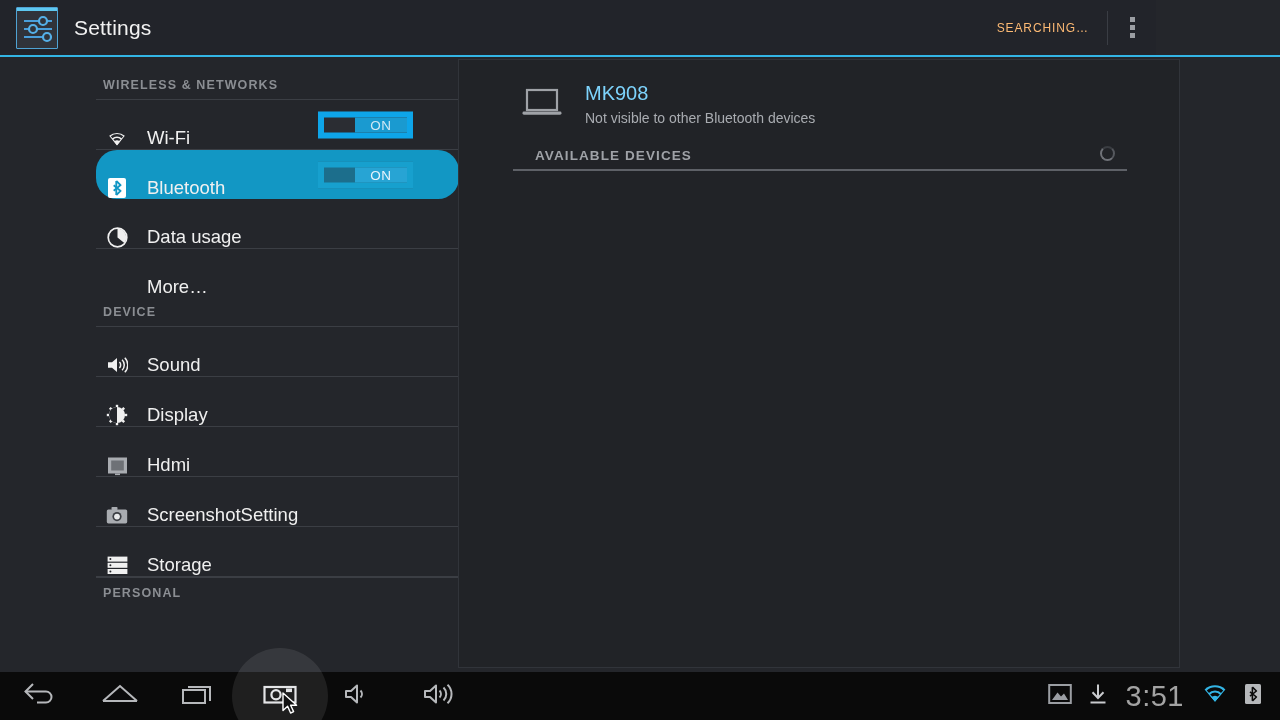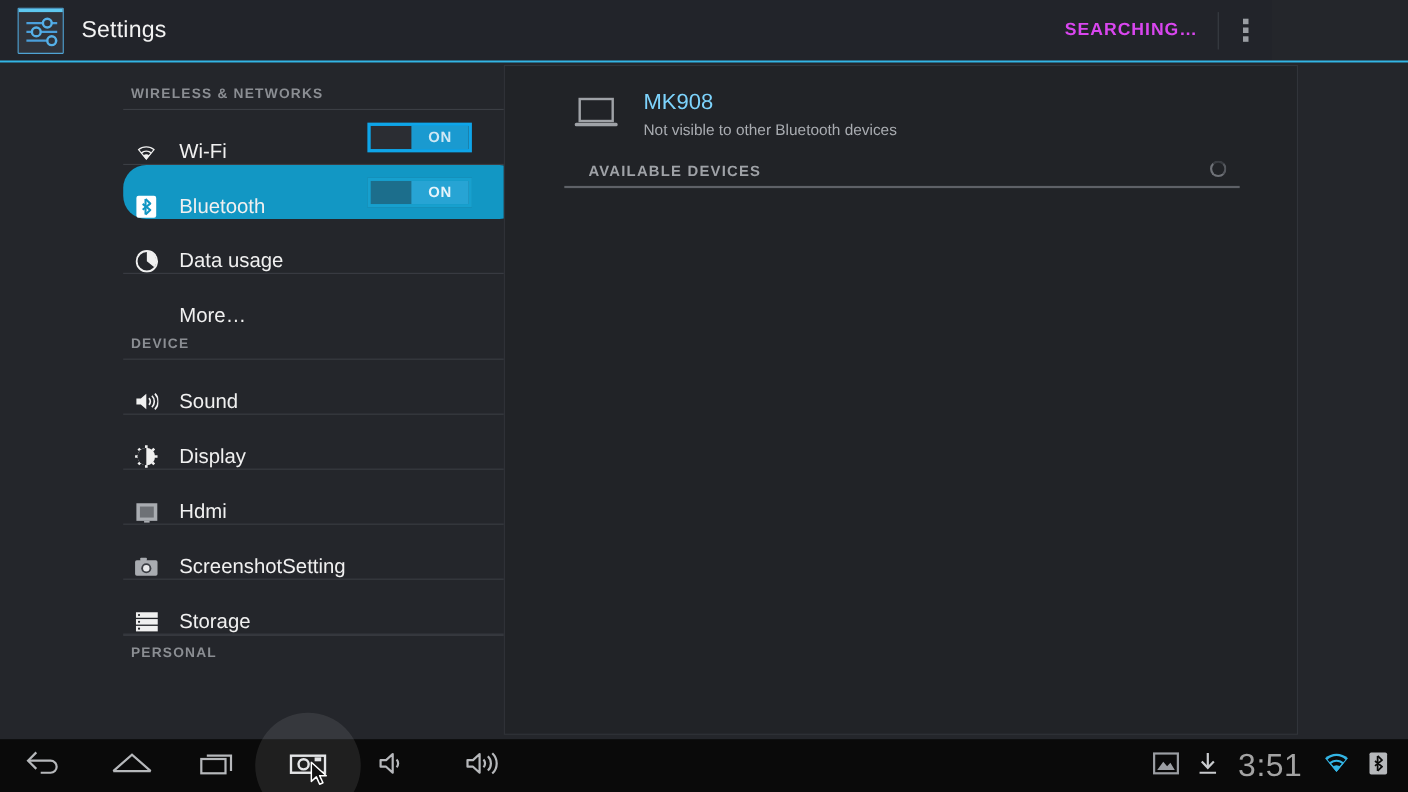--- a/index.html
+++ b/index.html
@@ -45,24 +45,24 @@
     margin-left: 16px;
     color: #f2f2f2;
     font-size: 21px;
     letter-spacing: .2px;
   }
   .actionbar-right {
     margin-left: auto;
     display: flex; align-items: center; height: 55px;
   }
   .searching-label {
-    color: #d946ef;
-    font-size: 16px;
+    color: #fdba74;
+    font-size: 12px;
     letter-spacing: .9px;
-    font-weight: bold;
+    font-weight: normal;
     padding-right: 18px;
   }
   .ab-divider { width: 1px; height: 34px; background: #3a3d44; }
   .overflow-btn {
     width: 48px; height: 55px;
     display: flex; flex-direction: column;
     align-items: center; justify-content: center;
     gap: 3px;
   }
   .overflow-btn i {
@@ -71,21 +71,21 @@
 
   
   .body-area {
     position: absolute; left: 0; top: 57px;
     width: 1280px; height: 615px;
     background: #24262b;
   }
 
   
   .sidebar {
-    position: absolute; left: 16px; top: 0;
+    position: absolute; left: 0; top: 0;
     width: 459px; height: 648px;
     overflow: hidden;
   }
   .section-header {
     color: #8b8e93;
     font-size: 12.5px;
     font-weight: bold;
     letter-spacing: 1.1px;
     padding: 0 0 7px 103px;
     display: flex; align-items: flex-end;
@@ -110,24 +110,23 @@
   .row .label {
     margin-left: 19px;
     color: #f0f0f0;
     font-size: 18.5px;
   }
   .row.noicon .label { margin-left: 51px; }
   .toggle {
     position: absolute; right: 46px; top: 50%;
     transform: translateY(-50%);
     width: 95px; height: 27px;
-    border: 3px solid #0ea5e9;
+    border: 6px solid #0ea5e9;
     background: #2b2d33;
     display: flex;
-    font-weight: bold;
   }
   .row.selected .toggle { border-color: #17a0ce; background: #1c6e8c; }
   .toggle .track { flex: 1; }
   .toggle .thumb {
     width: 52px;
     background: #1a9ad0;
     display: flex; align-items: center; justify-content: center;
     color: #cfe8f4;
     font-size: 13.5px;
     letter-spacing: .6px;

